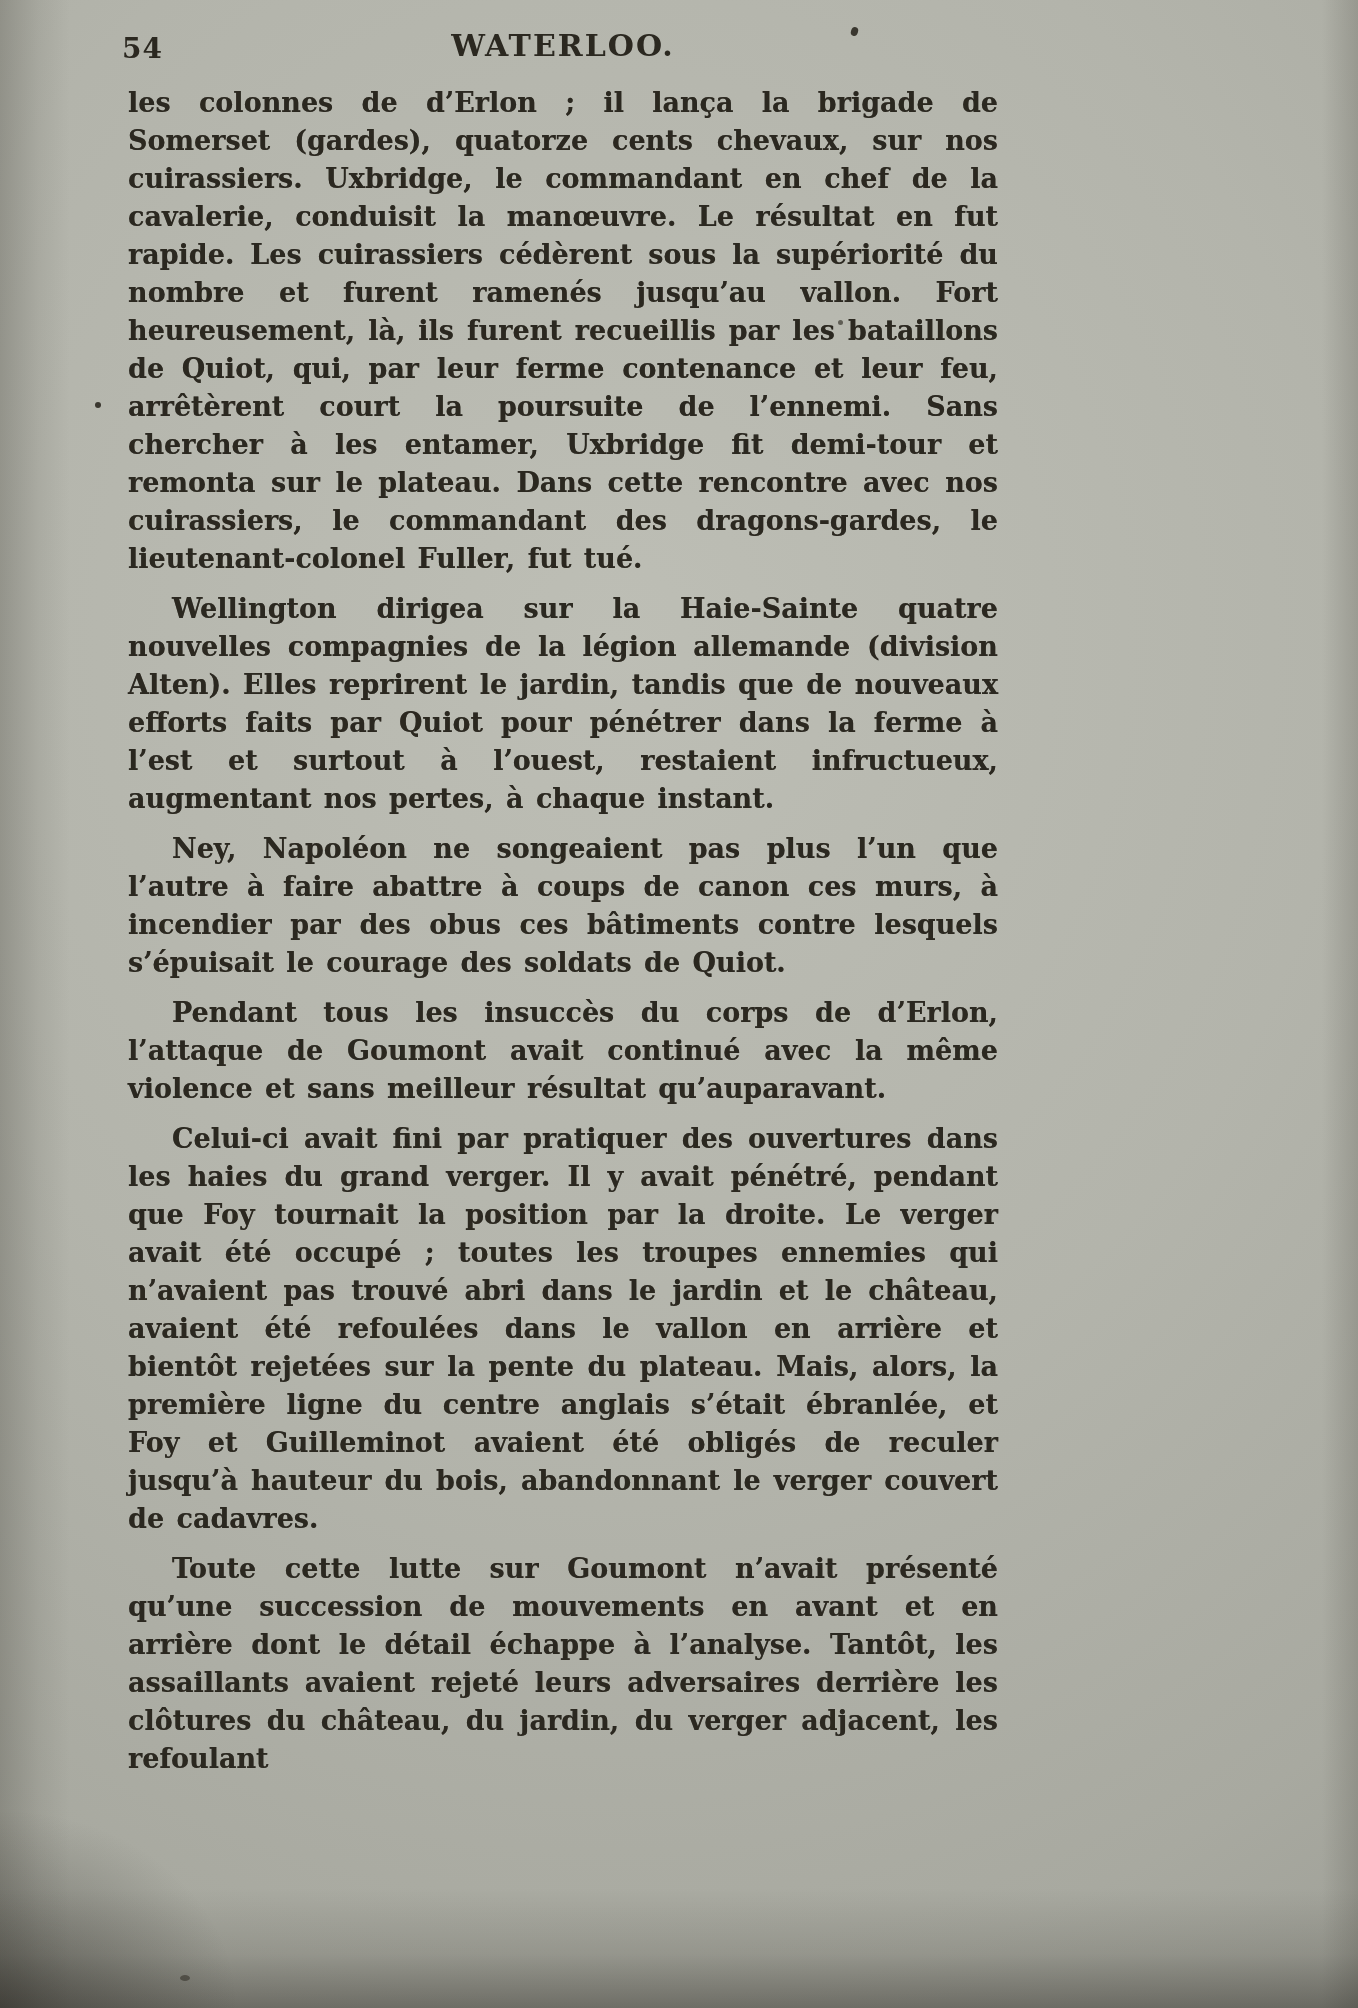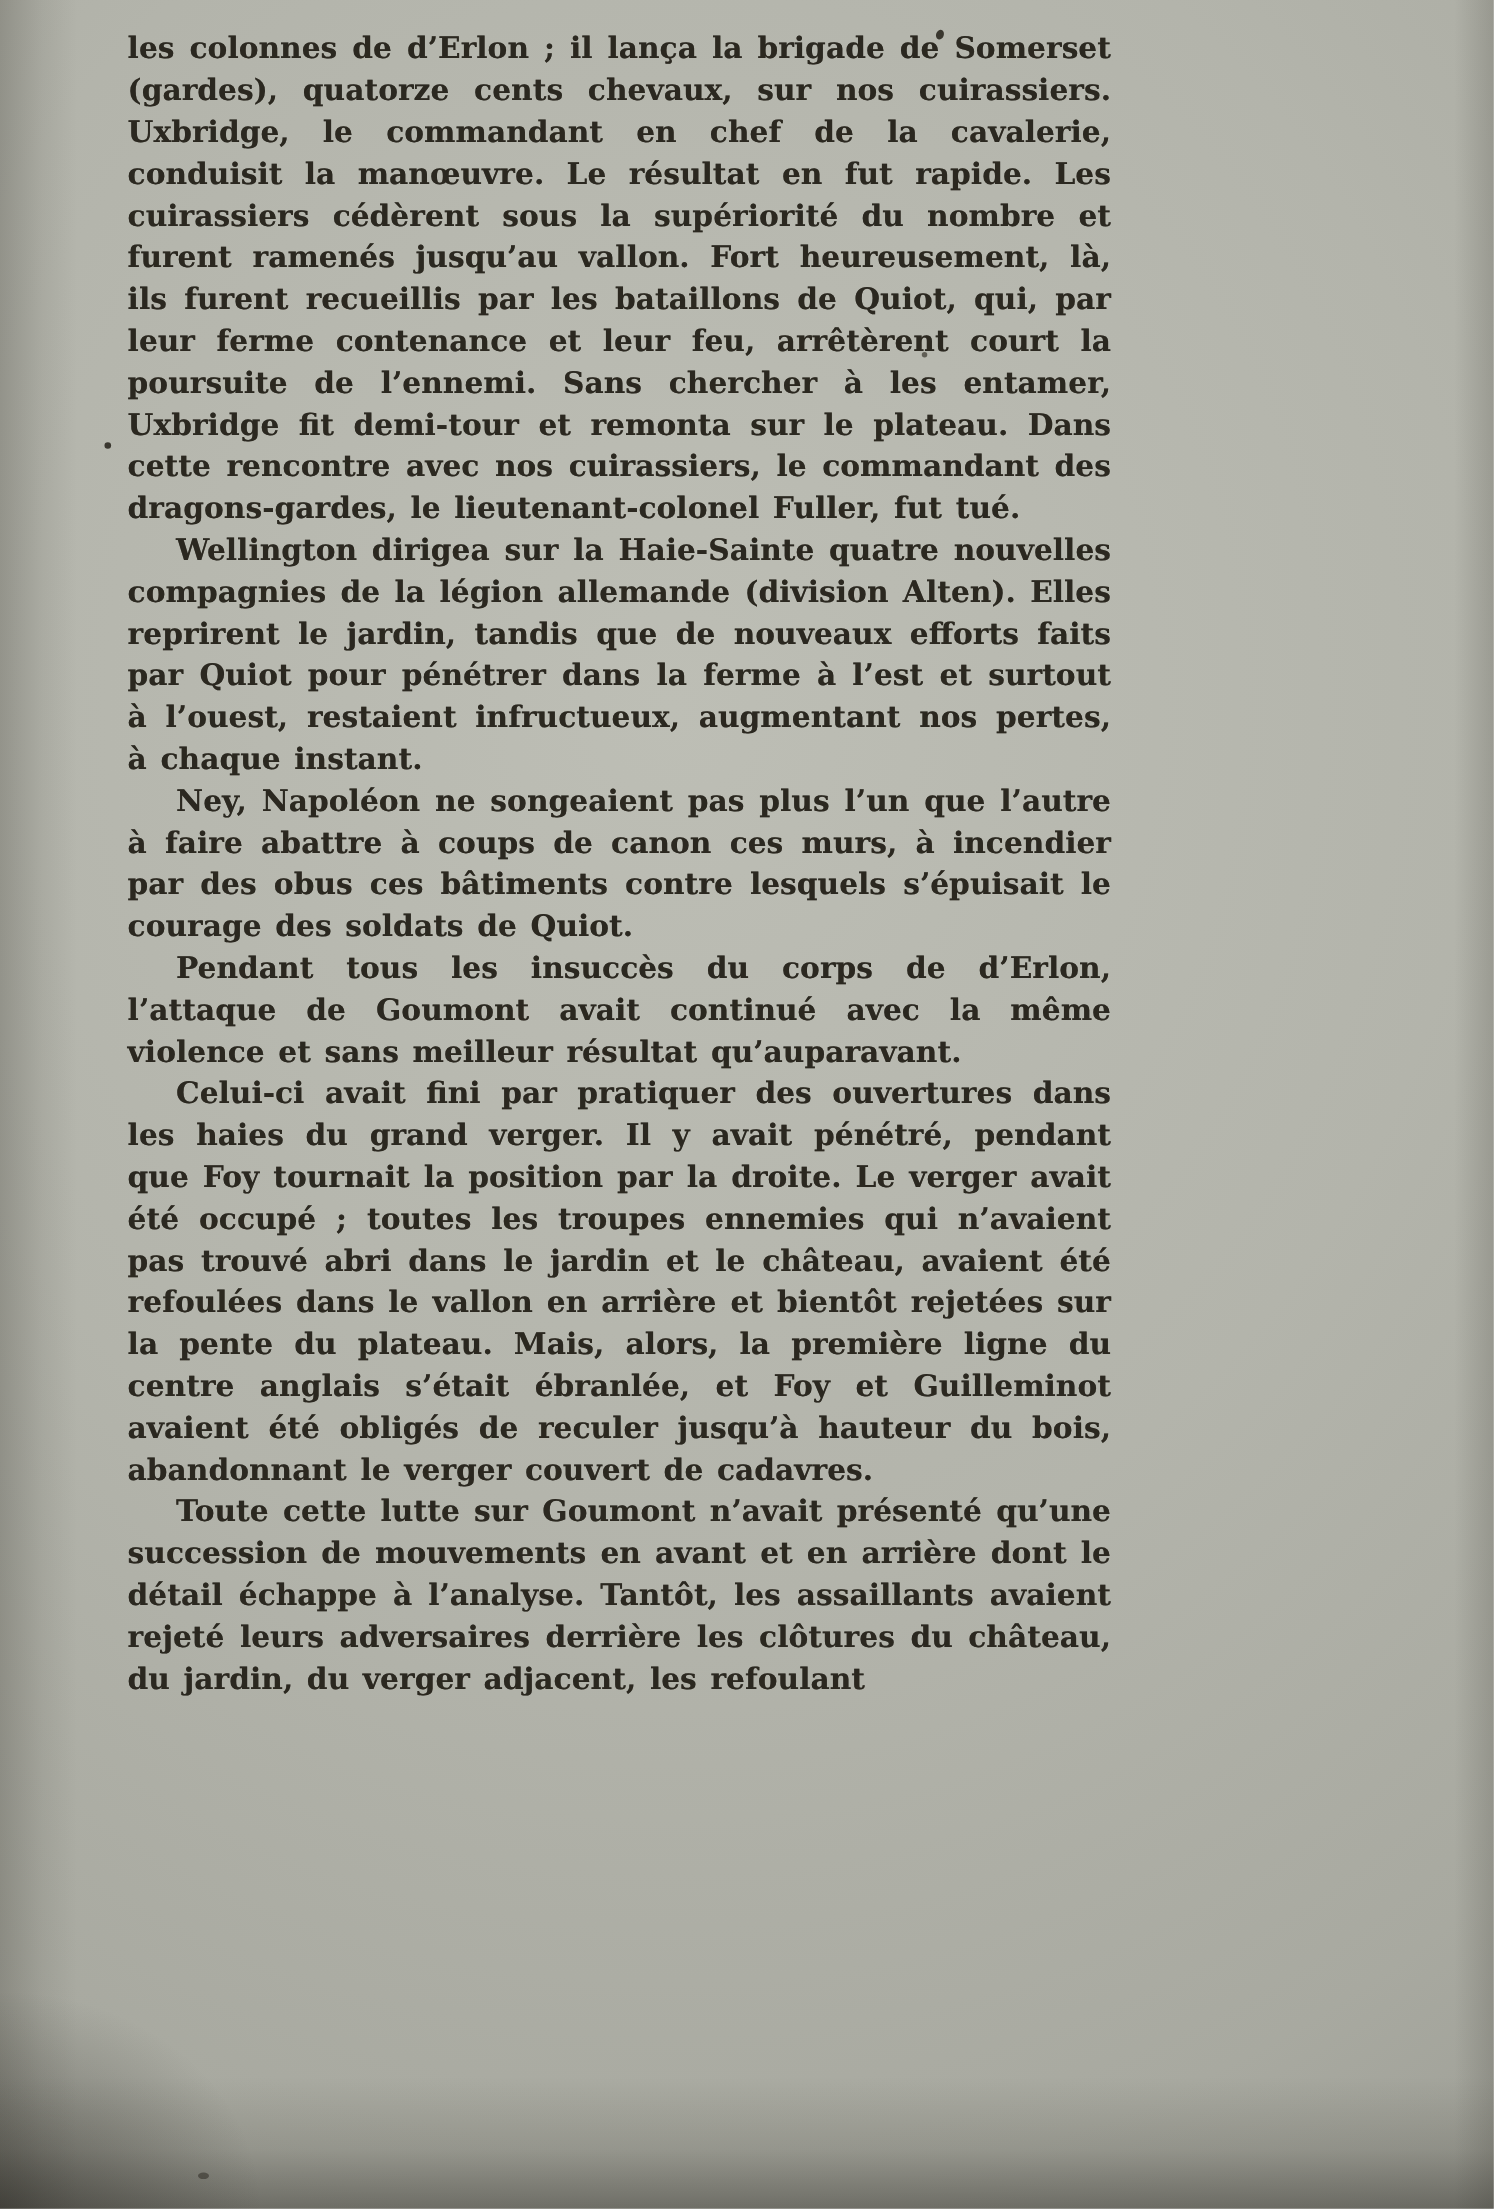--- a/index.html
+++ b/index.html
@@ -72,21 +72,21 @@
     left: 0;
     right: 0;
     top: 2px;
     text-align: center;
     font-size: 30px;
     font-weight: bold;
     letter-spacing: 2px;
   }
 
   .text-block p {
-    margin: 0;
+    margin: 12px;
     font-size: 27px;
     line-height: 38px;
     font-weight: bold;
     text-align: justify;
     text-indent: 44px;
     word-spacing: 3px;
     color: #2b2820;
     text-shadow: 0 0 0.5px rgba(43,40,32,0.55);
   }
   .text-block p.no-indent {
@@ -103,20 +103,24 @@
   .speck-1 { left: 851px; top: 27px;  width: 7px; height: 9px; transform: rotate(20deg); }
   .speck-2 { left: 95px;  top: 402px; width: 6px; height: 6px; }
   .speck-3 { left: 838px; top: 320px; width: 5px; height: 5px; opacity: 0.7; }
   .speck-4 { left: 180px; top: 1975px; width: 10px; height: 6px; opacity: 0.6; }
 </style>
 </head>
 <body>
 
 <div class="page-content">
 
+  <div class="page-header">
+    <span class="page-number">54</span>
+    <span class="running-title">WATERLOO.</span>
+  </div>
 
   <div class="text-block">
     <p class="no-indent">les colonnes de d’Erlon ; il lança la brigade de Somerset (gardes), quatorze cents chevaux, sur nos cuirassiers. Uxbridge, le commandant en chef de la cavalerie, conduisit la manœuvre. Le résultat en fut rapide. Les cuirassiers cédèrent sous la supériorité du nombre et furent ramenés jusqu’au vallon. Fort heureusement, là, ils furent recueillis par les bataillons de Quiot, qui, par leur ferme contenance et leur feu, arrêtèrent court la poursuite de l’ennemi. Sans chercher à les entamer, Uxbridge fit demi-tour et remonta sur le plateau. Dans cette rencontre avec nos cuirassiers, le commandant des dragons-gardes, le lieutenant-colonel Fuller, fut tué.</p>
     <p>Wellington dirigea sur la Haie-Sainte quatre nouvelles compagnies de la légion allemande (division Alten). Elles reprirent le jardin, tandis que de nouveaux efforts faits par Quiot pour pénétrer dans la ferme à l’est et surtout à l’ouest, restaient infructueux, augmentant nos pertes, à chaque instant.</p>
     <p>Ney, Napoléon ne songeaient pas plus l’un que l’autre à faire abattre à coups de canon ces murs, à incendier par des obus ces bâtiments contre lesquels s’épuisait le courage des soldats de Quiot.</p>
     <p>Pendant tous les insuccès du corps de d’Erlon, l’attaque de Goumont avait continué avec la même violence et sans meilleur résultat qu’auparavant.</p>
     <p>Celui-ci avait fini par pratiquer des ouvertures dans les haies du grand verger. Il y avait pénétré, pendant que Foy tournait la position par la droite. Le verger avait été occupé ; toutes les troupes ennemies qui n’avaient pas trouvé abri dans le jardin et le château, avaient été refoulées dans le vallon en arrière et bientôt rejetées sur la pente du plateau. Mais, alors, la première ligne du centre anglais s’était ébranlée, et Foy et Guilleminot avaient été obligés de reculer jusqu’à hauteur du bois, abandonnant le verger couvert de cadavres.</p>
     <p>Toute cette lutte sur Goumont n’avait présenté qu’une succession de mouvements en avant et en arrière dont le détail échappe à l’analyse. Tantôt, les assaillants avaient rejeté leurs adversaires derrière les clôtures du château, du jardin, du verger adjacent, les refoulant</p>
   </div>
 

